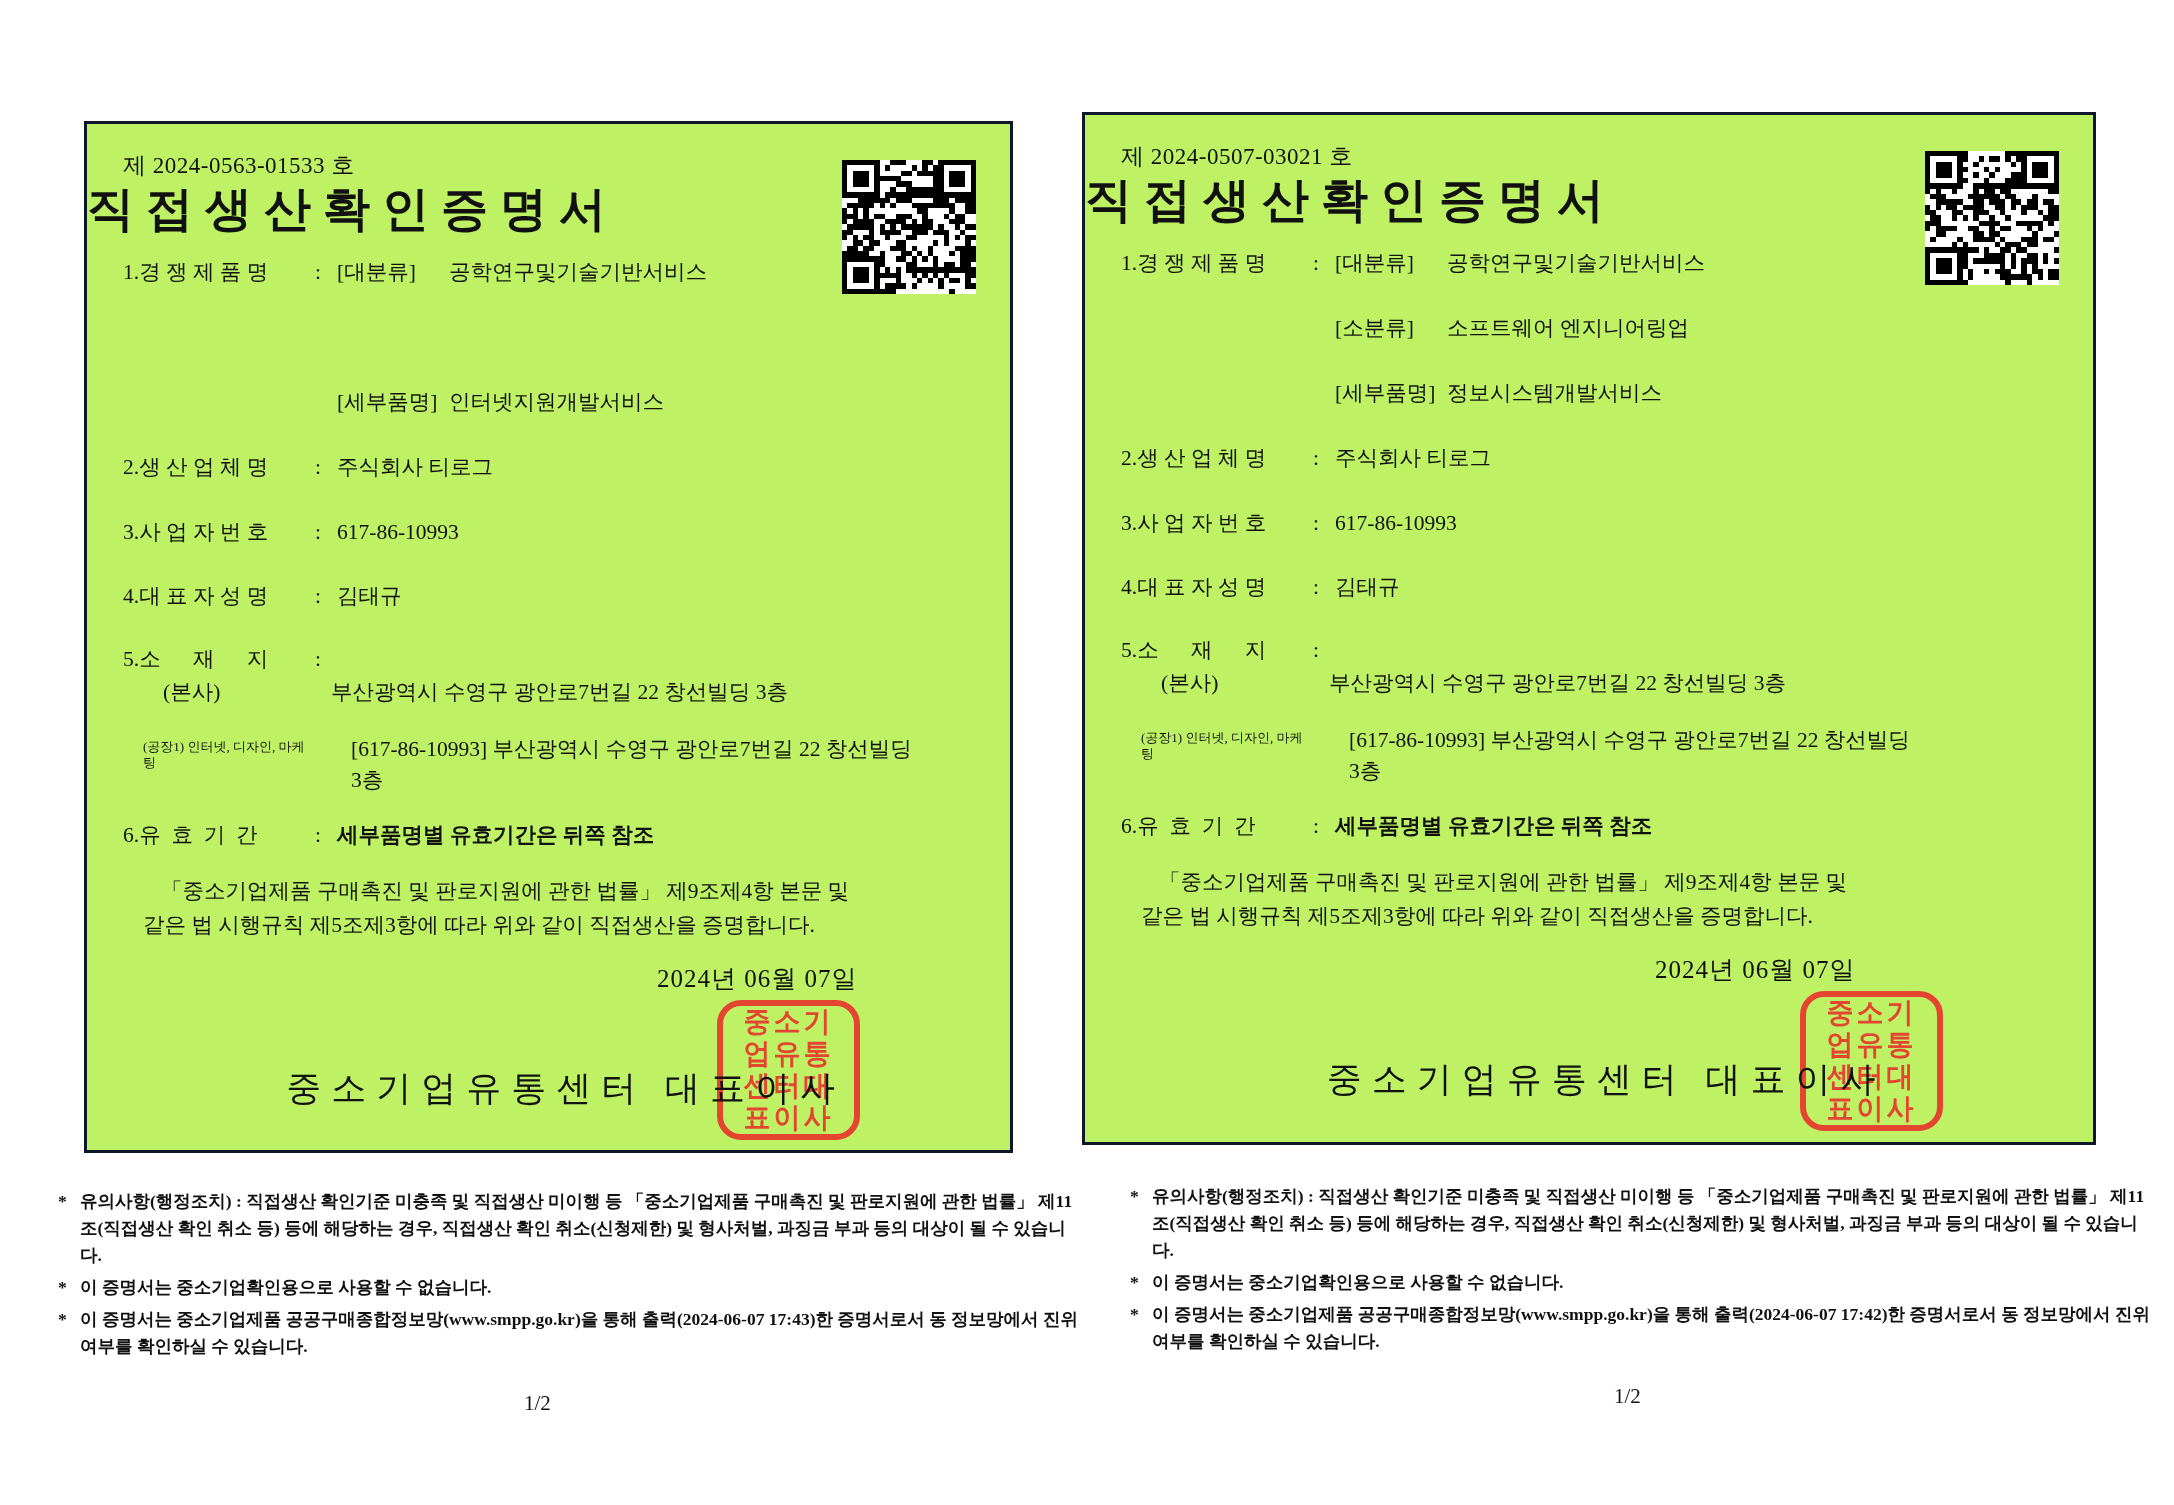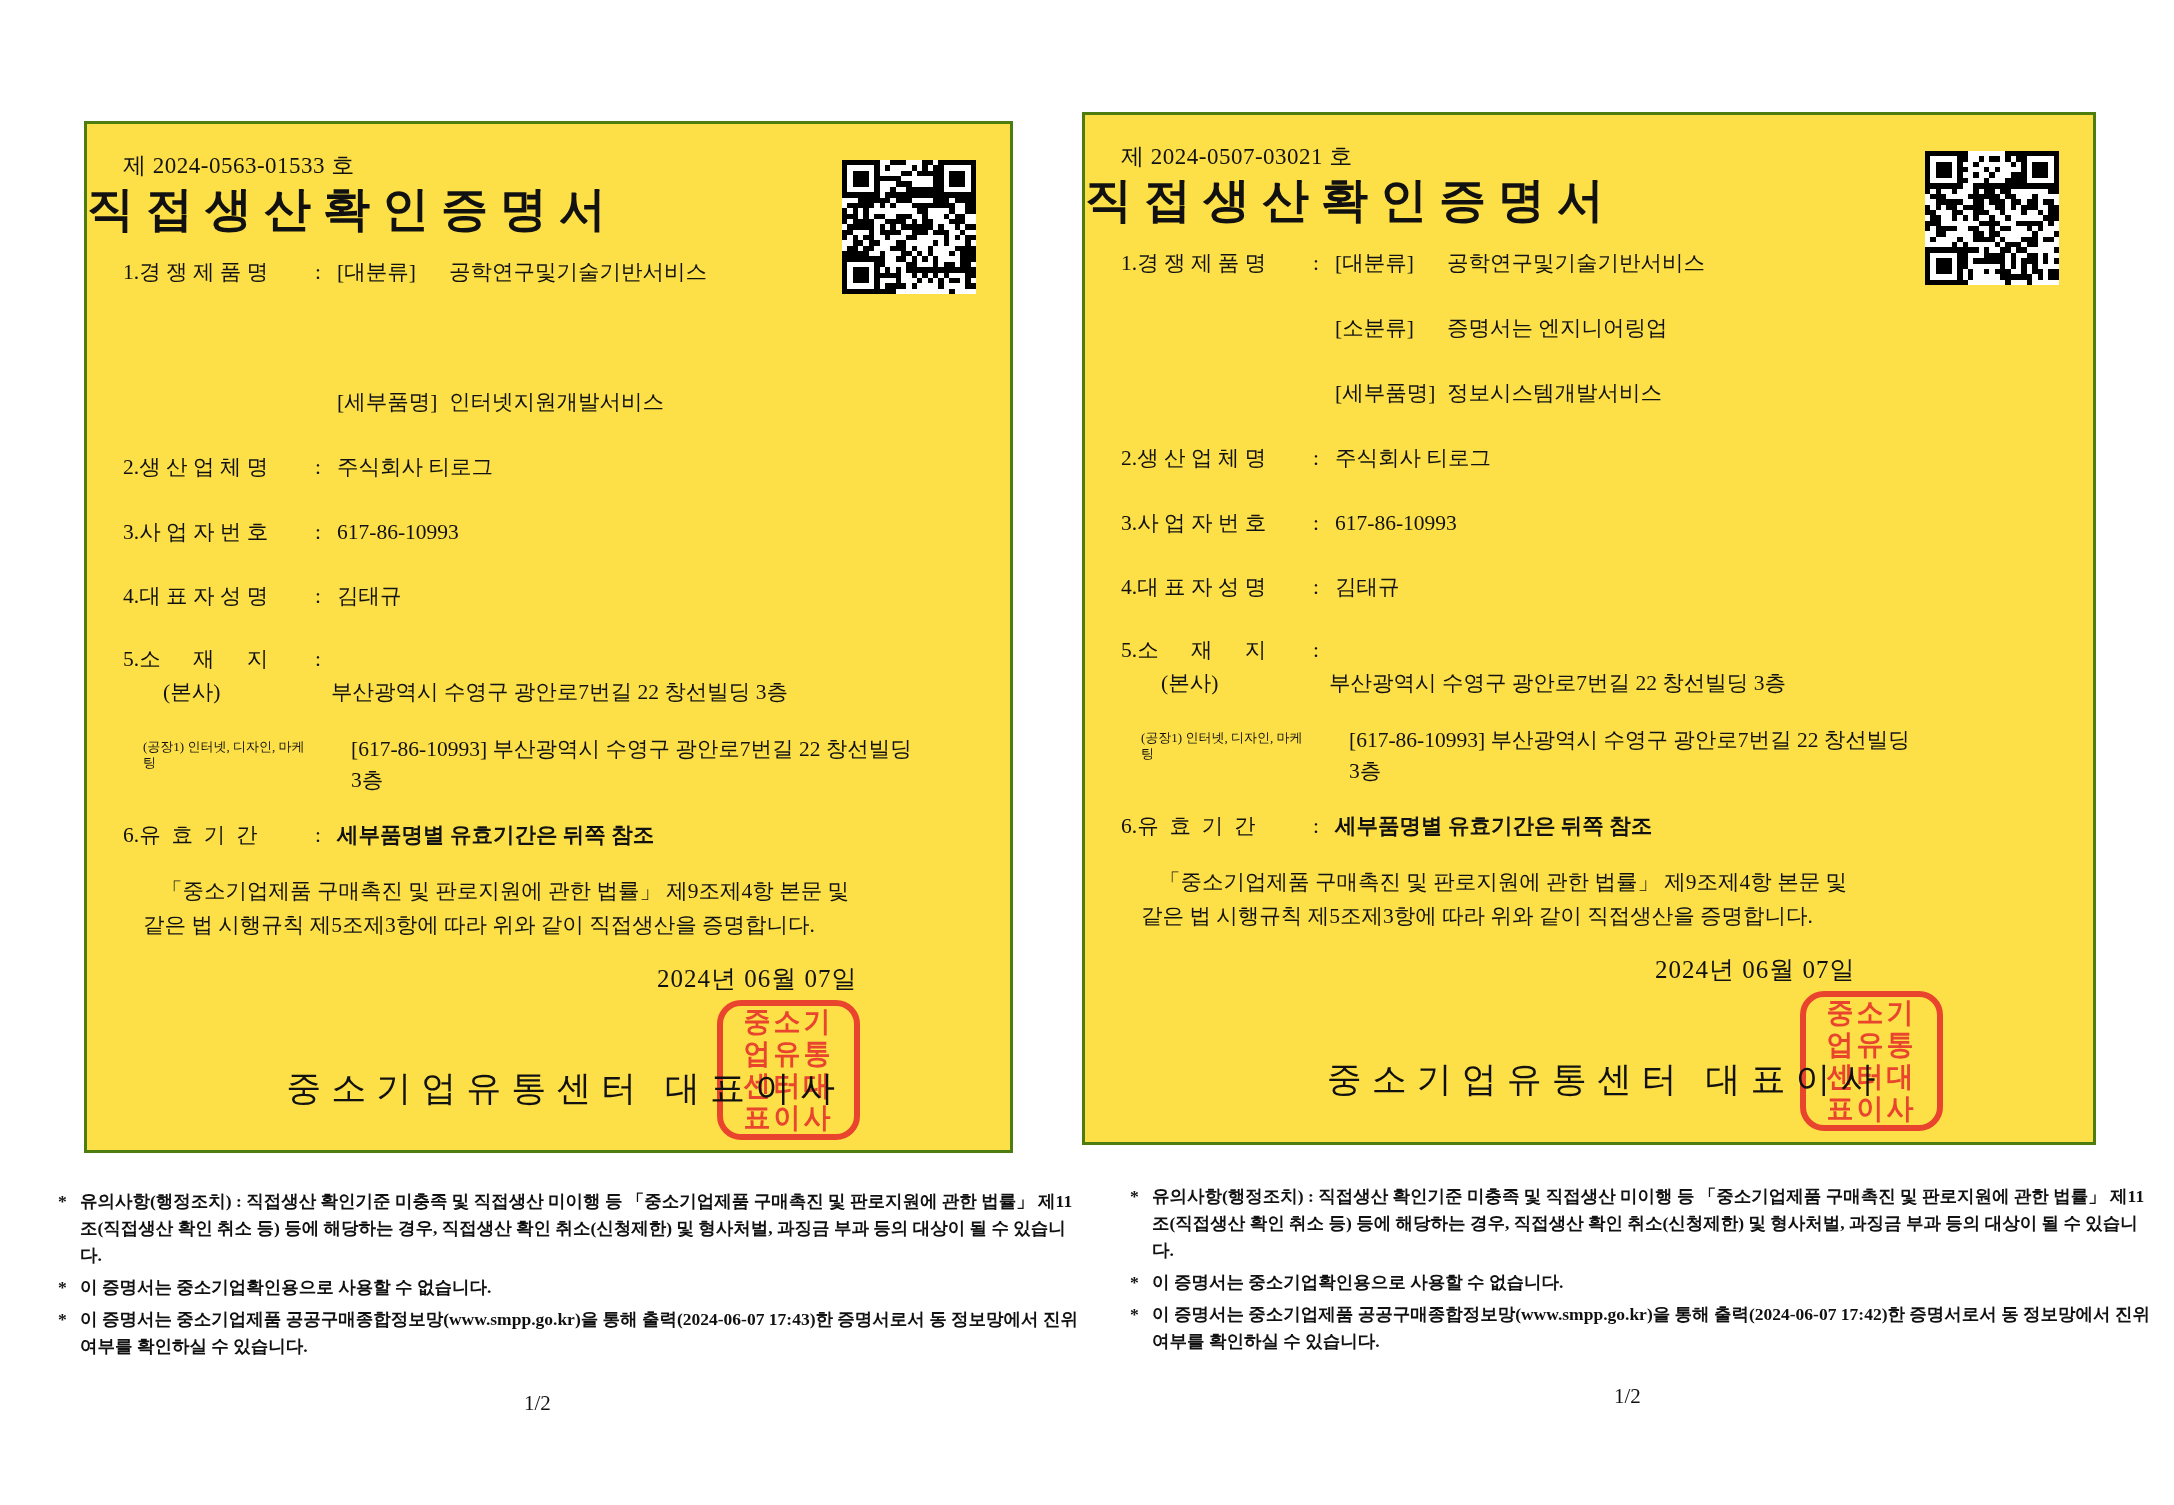--- a/index.html
+++ b/index.html
@@ -1,21 +1,21 @@
 <!DOCTYPE html>
 <html><head>
 <meta charset="utf-8">
 <style>
   html,body{margin:0;padding:0;background:#ffffff;}
   .canvas{
     position:relative;width:2174px;height:1505px;background:#ffffff;overflow:hidden;
     font-family:"Liberation Serif","DejaVu Serif",serif;color:#111;
   }
   .doc{
-    position:absolute;background:#fde047;border:3px solid #4d7c0f;box-sizing:border-box;
+    position:absolute;background:#bef264;border:3px solid #0f172a;box-sizing:border-box;
   }
   .doc-left{left:84px;top:121px;width:929px;height:1032px;}
   .doc-right{left:1082px;top:112px;width:1014px;height:1033px;}
 
   .doc-no{position:absolute;top:26px;left:36px;font-size:23px;letter-spacing:.5px;}
   .doc-title{
     position:absolute;top:54px;left:0;right:60px;
     font-size:47px;font-weight:900;letter-spacing:12px;white-space:nowrap;
   }
   .qr{
@@ -1390,21 +1390,21 @@
         <span></span>
         <span></span>
         <span></span>
         <span></span>
       </div>
 
     <div class="row r-f1">
       <span class="lbl">1.경 쟁 제 품 명</span><span class="col">:</span><span class="cat-lbl">[대분류]</span><span class="val">공학연구및기술기반서비스</span>
     </div>
     <div class="row cat r-minor">
-      <span class="cat-lbl">[소분류]</span><span class="val">증명서는 엔지니어링업</span>
+      <span class="cat-lbl">[소분류]</span><span class="val">소프트웨어 엔지니어링업</span>
     </div>
     <div class="row cat r-detail">
       <span class="cat-lbl">[세부품명]</span><span class="val">정보시스템개발서비스</span>
     </div>
     <div class="row r-f2">
       <span class="lbl">2.생 산 업 체 명</span><span class="col">:</span><span class="val">주식회사 티로그</span>
     </div>
     <div class="row r-f3">
       <span class="lbl">3.사 업 자 번 호</span><span class="col">:</span><span class="val">617-86-10993</span>
     </div>

